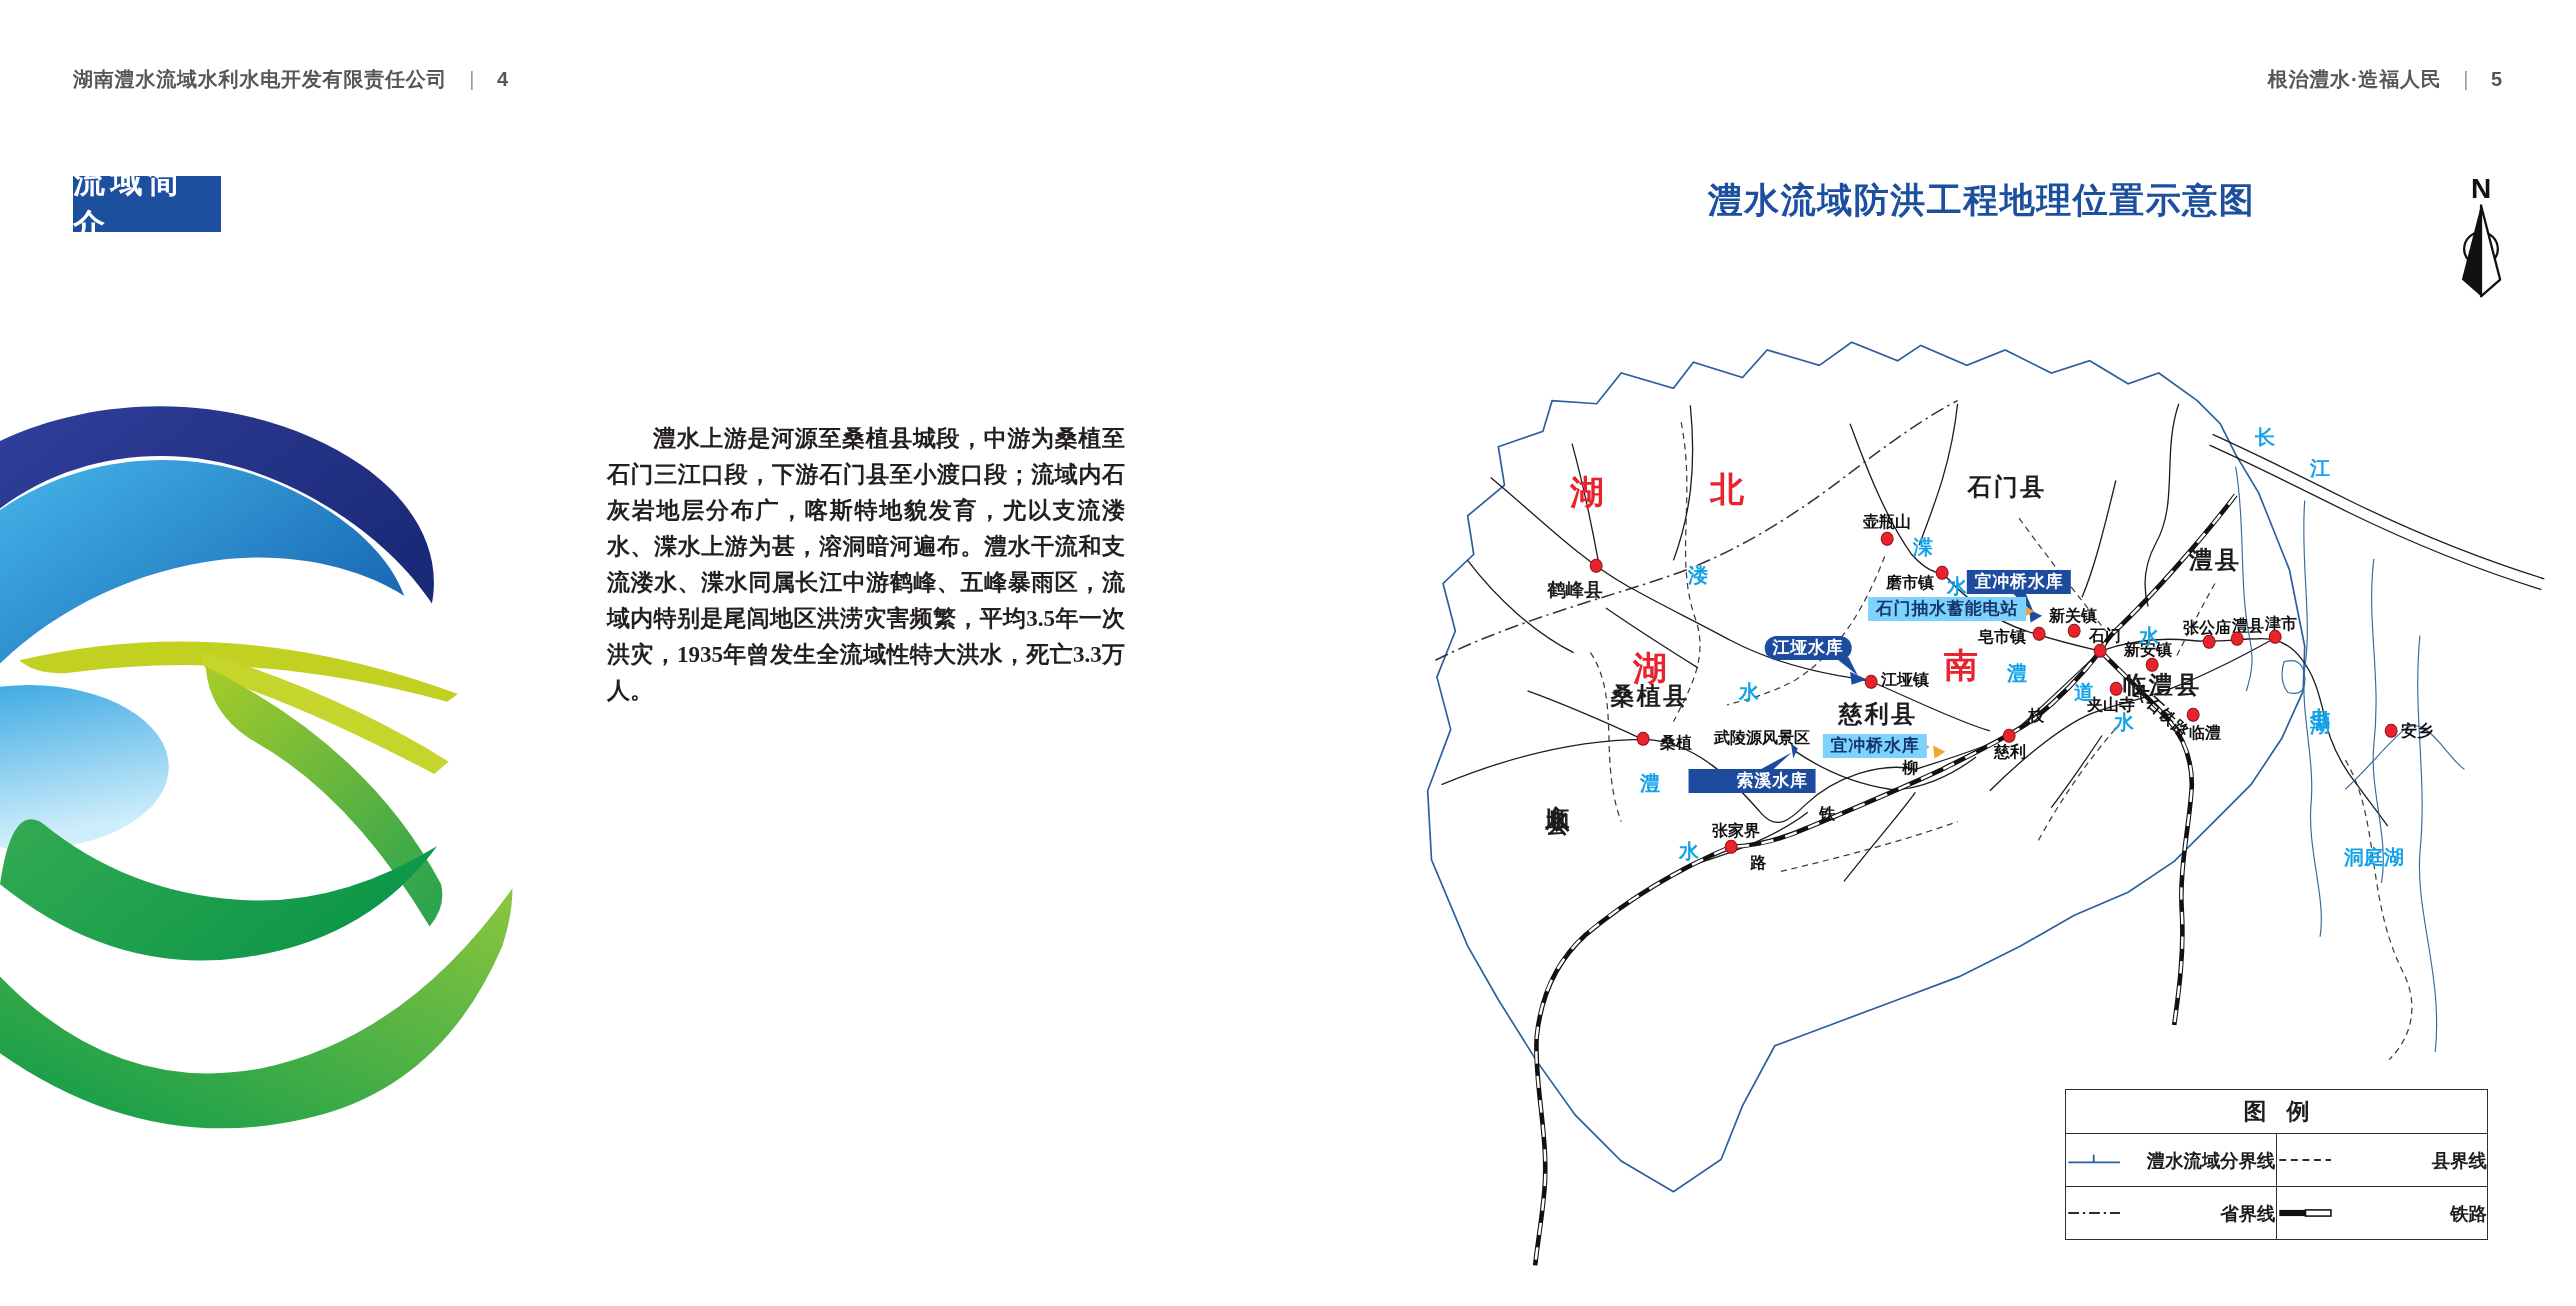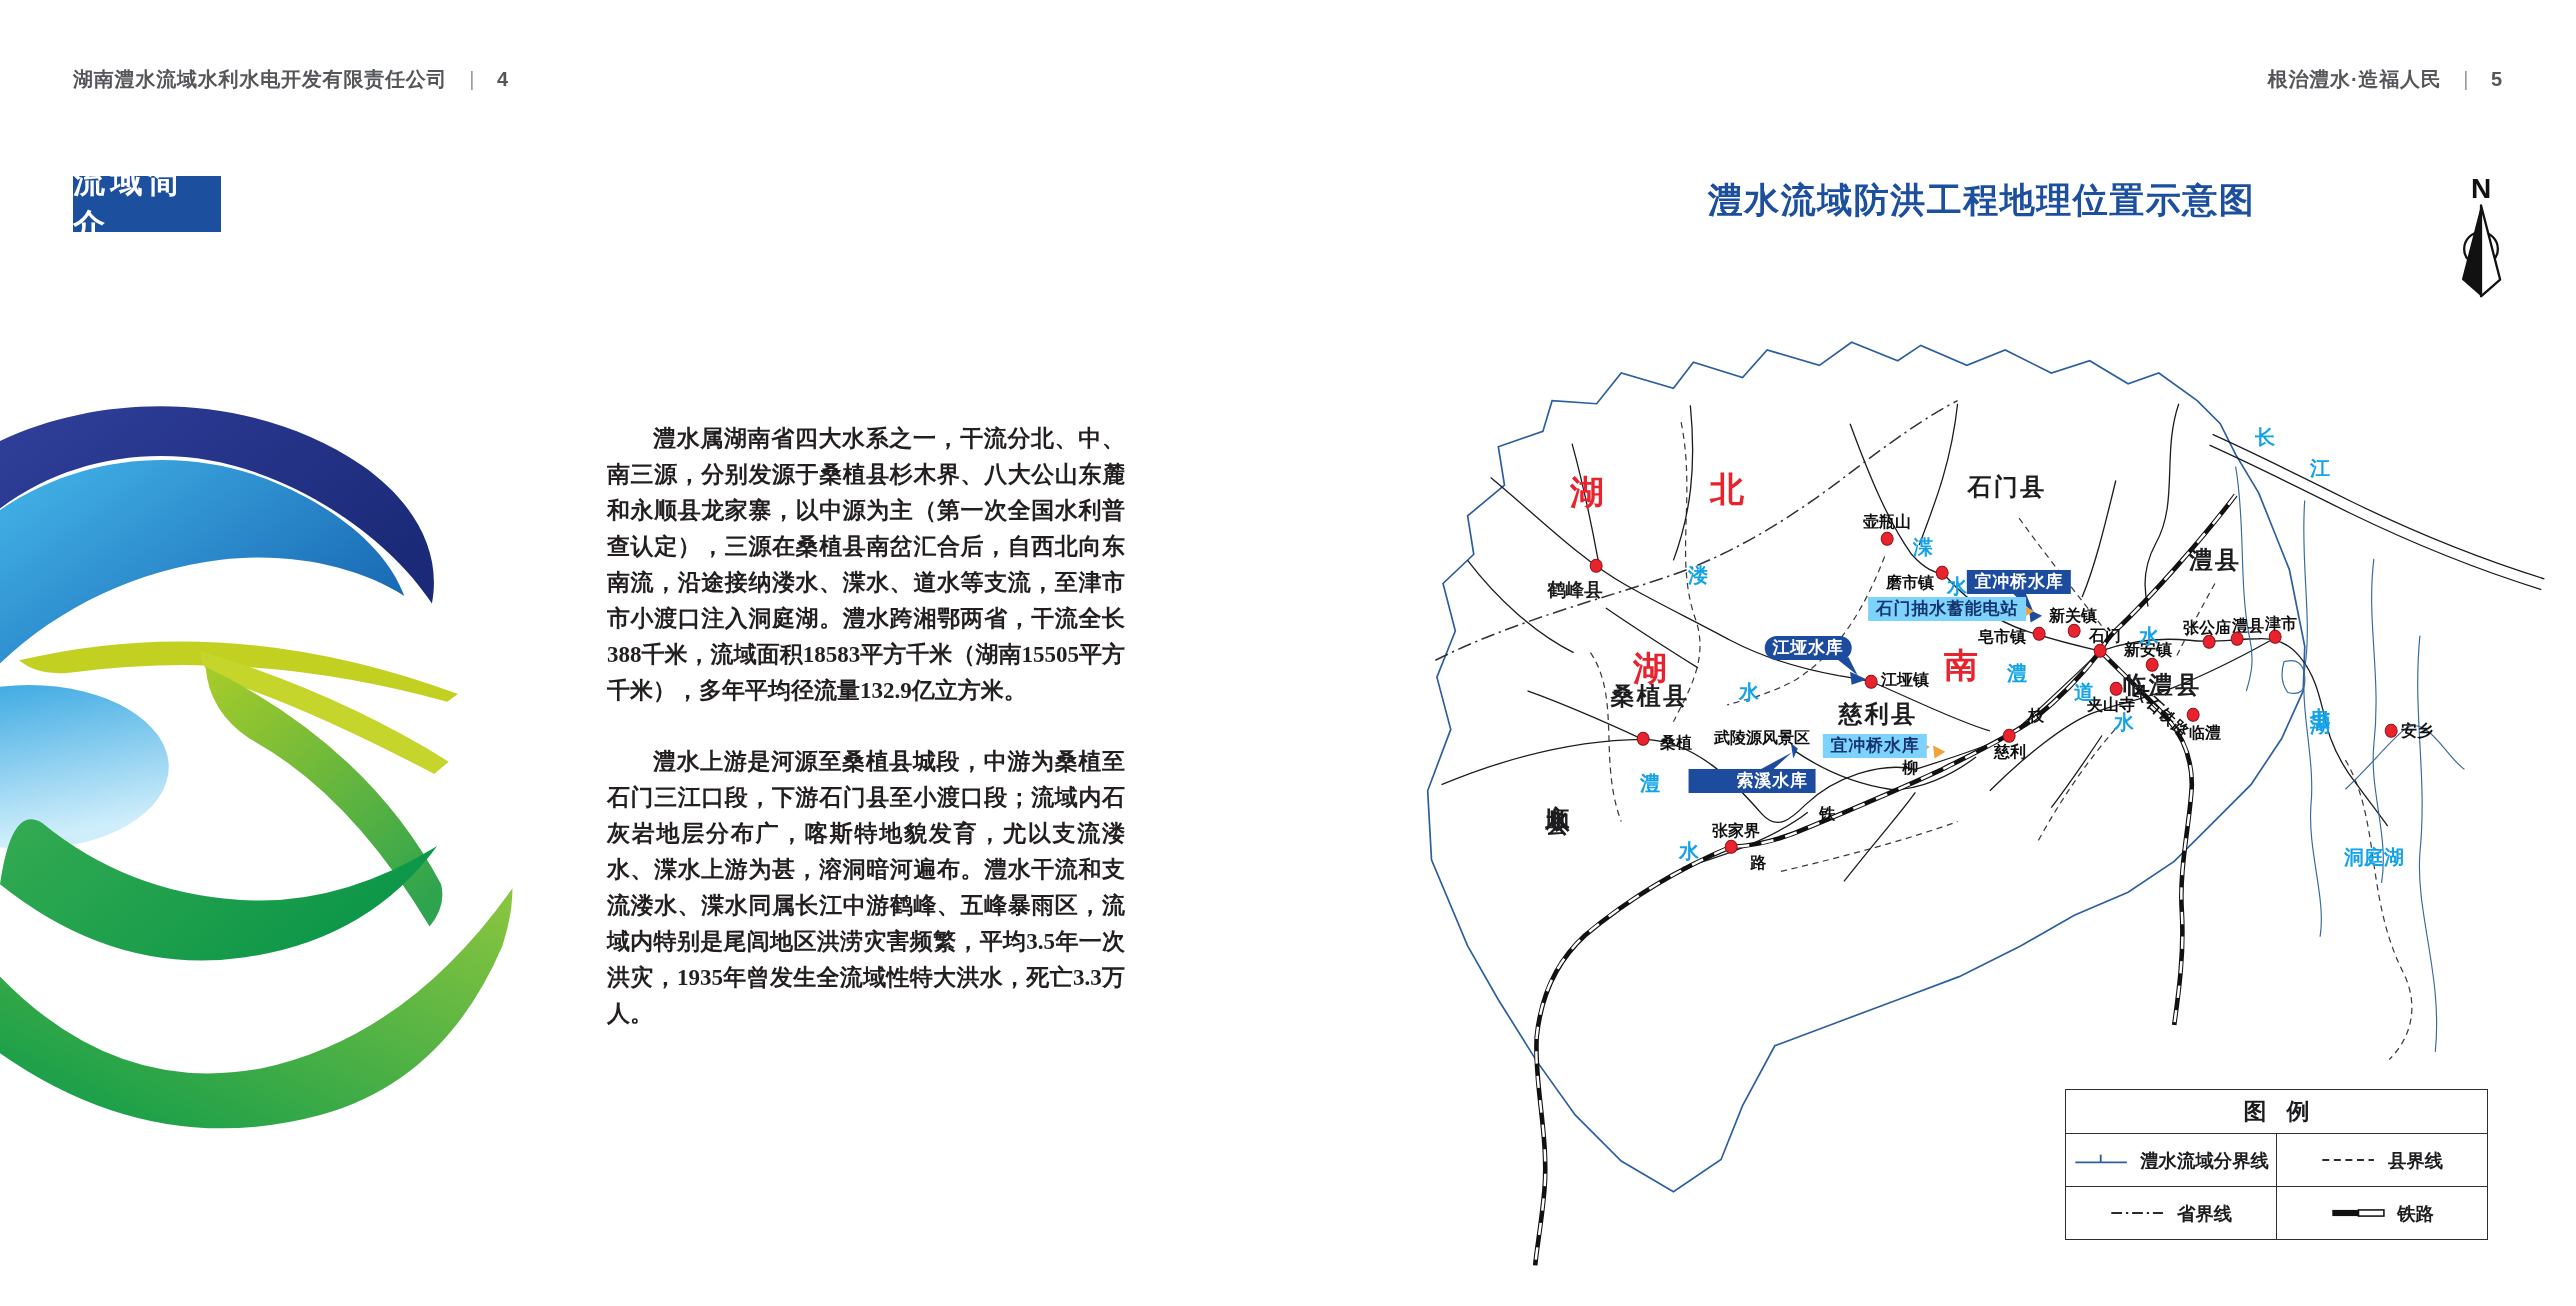--- a/index.html
+++ b/index.html
@@ -37,21 +37,21 @@
   .vert{writing-mode:vertical-rl;text-orientation:upright;letter-spacing:3.8px;}
   .dot{width:10.7px;height:12.3px;background:#e8232e;border-radius:50%;border:0.8px solid #8e1216;}
   .box-blue{background:#1d4b9e;color:#ffffff;font-weight:700;font-size:17px;padding:3.1px 7.7px;letter-spacing:0.8px;}
   .box-orange{background:#7dd3fc;color:#16356e;font-weight:700;font-size:17px;padding:3.1px 7.7px;letter-spacing:0.8px;}
 
   
   .legend{position:absolute;left:2065px;top:1089px;width:421px;background:#fff;border:1.5px solid #2f2f33;}
   .legend .lg-title{height:43px;border-bottom:1.5px solid #2f2f33;display:flex;align-items:center;justify-content:center;
                     font-weight:700;font-size:23px;color:#1d1d20;letter-spacing:20px;text-indent:20px;}
   .lg-grid{display:grid;grid-template-columns:1fr 1fr;}
-  .lg-cell{height:52px;display:flex;align-items:center;justify-content:center;gap:10.7px;}
+  .lg-cell{height:52px;display:flex;align-items:center;justify-content:space-between;gap:10.7px;}
   .lg-cell.bb{border-bottom:1.5px solid #2f2f33;}
   .lg-cell.br{border-right:1.5px solid #2f2f33;}
   .lg-cell span{font-weight:700;font-size:18.4px;color:#1d1d20;}
 </style>
 </head>
 <body>
 
 <div id="canvas">
 
   <div id="hdr-left" class="hdr">
@@ -100,21 +100,20 @@
     <path d="M0,152 C112,76 244,72 348,112 C442,149 506,206 527,264 C468,226 378,206 288,217 C180,230 78,278 0,352 Z" fill="url(#gBlue)"></path>
     <ellipse cx="38" cy="487" rx="182" ry="107" fill="url(#gEll)"></ellipse>
     <path d="M25,348 Q300,282 597,392 L583,402 Q330,332 90,364 Q48,368 25,348 Z" fill="#c2d021"></path>
     <path d="M262,336 Q440,390 585,480 L566,496 Q398,408 284,372 Q260,358 262,336 Z" fill="#c5d52b"></path>
     <path d="M268,356 Q480,460 575,640 Q582,668 560,695 Q455,520 325,450 Q272,414 268,356 Z" fill="url(#gGB)"></path>
     <path d="M0,640 Q150,760 320,735 Q480,712 570,590 Q440,670 310,660 Q165,650 55,560 Q15,535 0,640 Z" fill="url(#gGI)"></path>
     <path d="M0,860 Q200,1000 420,940 Q580,895 655,720 Q668,680 668,645 Q530,840 340,880 Q150,915 0,760 Z" fill="url(#gGO)"></path>
   </svg>
 
   <div class="textblock">
-    <p>澧水属湖南省四大水系之一，干流分北、中、南三源，分别发源于桑植县杉木界、八大公山东麓和永顺县龙家寨，以中源为主（第一次全国水利普查认定），三源在桑植县南岔汇合后，自西北向东南流，沿途接纳溇水、渫水、道水等支流，至津市市小渡口注入洞庭湖。澧水跨湘鄂两省，干流全长388千米，流域面积18583平方千米（湖南15505平方千米），多年平均径流量132.9亿立方米。</p>
     <p>澧水上游是河源至桑植县城段，中游为桑植至石门三江口段，下游石门县至小渡口段；流域内石灰岩地层分布广，喀斯特地貌发育，尤以支流溇水、渫水上游为甚，溶洞暗河遍布。澧水干流和支流溇水、渫水同属长江中游鹤峰、五峰暴雨区，流域内特别是尾闾地区洪涝灾害频繁，平均3.5年一次洪灾，1935年曾发生全流域性特大洪水，死亡3.3万人。</p>
   </div>
 
   <div class="map-title">澧水流域防洪工程地理位置示意图</div>
 
   <div class="compass">
     <div class="n">N</div>
     <svg width="54" height="101" viewBox="0 0 70 132">
       <circle cx="35" cy="60" r="22" fill="none" stroke="#111" stroke-width="3"></circle>
       <path d="M35,3 L35,122 L10,100 Z" fill="#111"></path>

